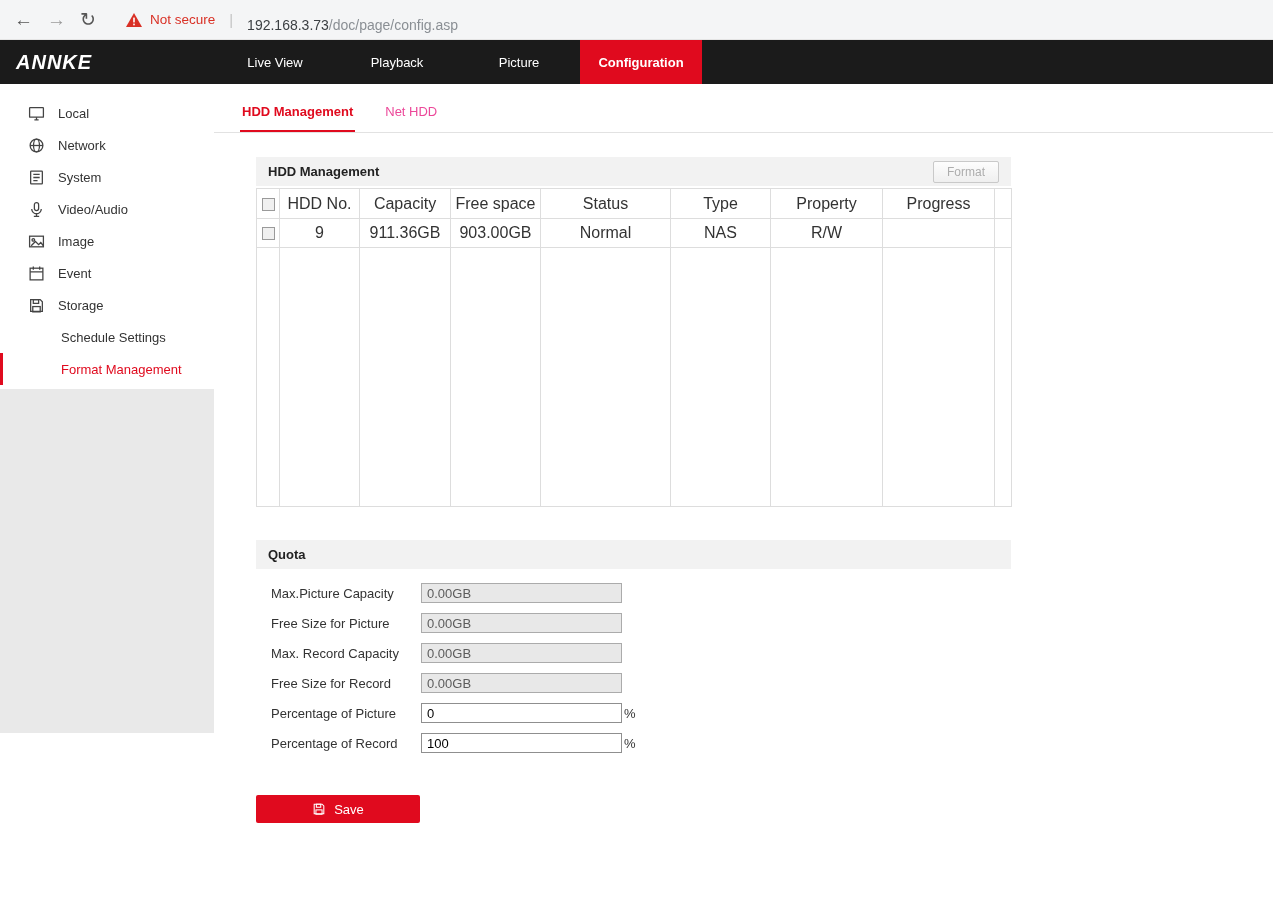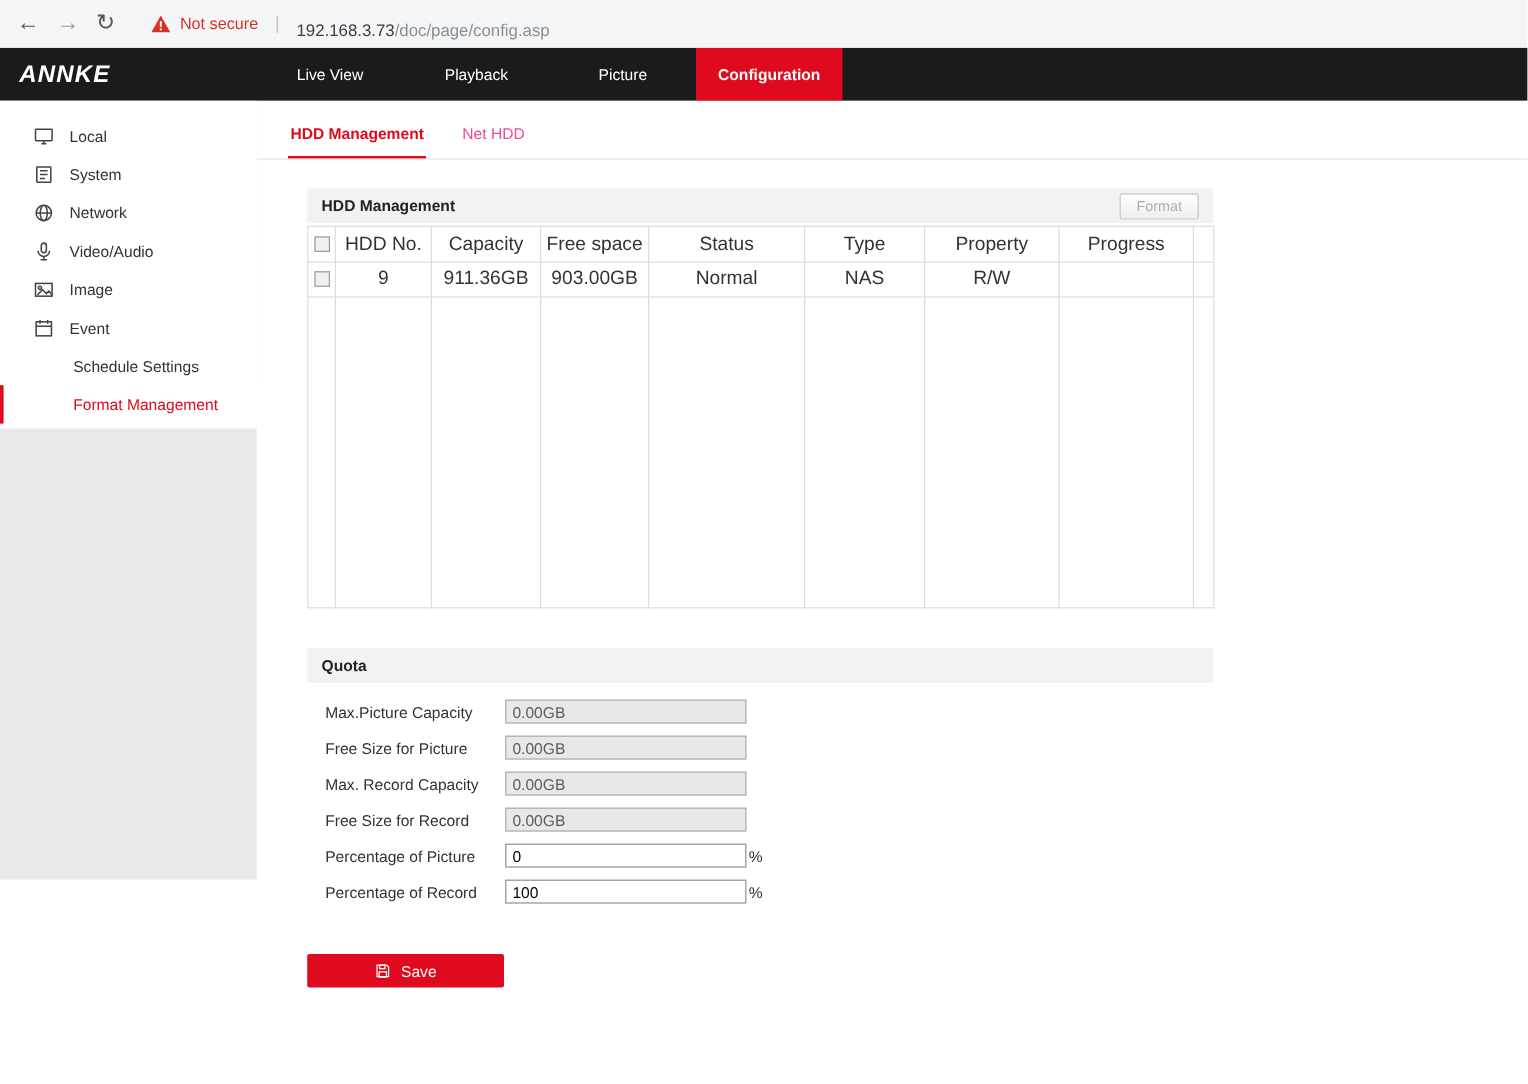--- a/index.html
+++ b/index.html
@@ -109,41 +109,41 @@
               <rect x="1.5" y="2.5" width="13" height="9" rx="0.5"></rect>
               <path d="M6 14h4M8 11.5V14"></path>
             </svg>
         </span>
         <span>Local</span>
       </div>
 
       <div class="menu-item">
         <span class="icon">
           <svg class="ic" width="17" height="17" viewBox="0 0 16 16">
-              <rect x="2.5" y="2" width="11" height="12" rx="0.5"></rect>
-              <path d="M5 5h6M5 8h6M5 11h4"></path>
-            </svg>
-        </span>
-        <span>System</span>
-      </div>
-
-      <div class="menu-item">
-        <span class="icon">
-          <svg class="ic" width="17" height="17" viewBox="0 0 16 16">
               <circle cx="8" cy="8" r="6"></circle>
               <ellipse cx="8" cy="8" rx="2.8" ry="6"></ellipse>
               <path d="M2 8h12"></path>
             </svg>
         </span>
         <span>Network</span>
       </div>
 
       <div class="menu-item">
         <span class="icon">
           <svg class="ic" width="17" height="17" viewBox="0 0 16 16">
+              <rect x="2.5" y="2" width="11" height="12" rx="0.5"></rect>
+              <path d="M5 5h6M5 8h6M5 11h4"></path>
+            </svg>
+        </span>
+        <span>System</span>
+      </div>
+
+      <div class="menu-item">
+        <span class="icon">
+          <svg class="ic" width="17" height="17" viewBox="0 0 16 16">
               <rect x="6" y="1.5" width="4" height="7.5" rx="2"></rect>
               <path d="M3.5 7.5a4.5 4.5 0 0 0 9 0M8 12v2.5M5.5 14.5h5"></path>
             </svg>
         </span>
         <span>Video/Audio</span>
       </div>
 
       <div class="menu-item">
         <span class="icon">
           <svg class="ic" width="17" height="17" viewBox="0 0 16 16">
@@ -158,20 +158,30 @@
       <div class="menu-item">
         <span class="icon">
           <svg class="ic" width="17" height="17" viewBox="0 0 16 16">
               <rect x="2" y="3" width="12" height="11"></rect>
               <path d="M2 6.5h12M5 1.5v3M11 1.5v3"></path>
             </svg>
         </span>
         <span>Event</span>
       </div>
 
+      <div class="menu-item">
+        <span class="icon">
+          <svg class="ic" width="17" height="17" viewBox="0 0 16 16">
+              <path d="M2.5 2.5h9l2 2v9h-11z"></path>
+              <rect x="5" y="2.5" width="5" height="3.5"></rect>
+              <rect x="4.5" y="9" width="7" height="5"></rect>
+            </svg>
+        </span>
+        <span>Storage</span>
+      </div>
 
       <div class="menu-sub">Schedule Settings</div>
       <div class="menu-sub active">Format Management</div>
     </div>
   </div>
 
   <div class="main">
 
     <div class="tabbar">
       <span class="tab active">HDD Management</span>

